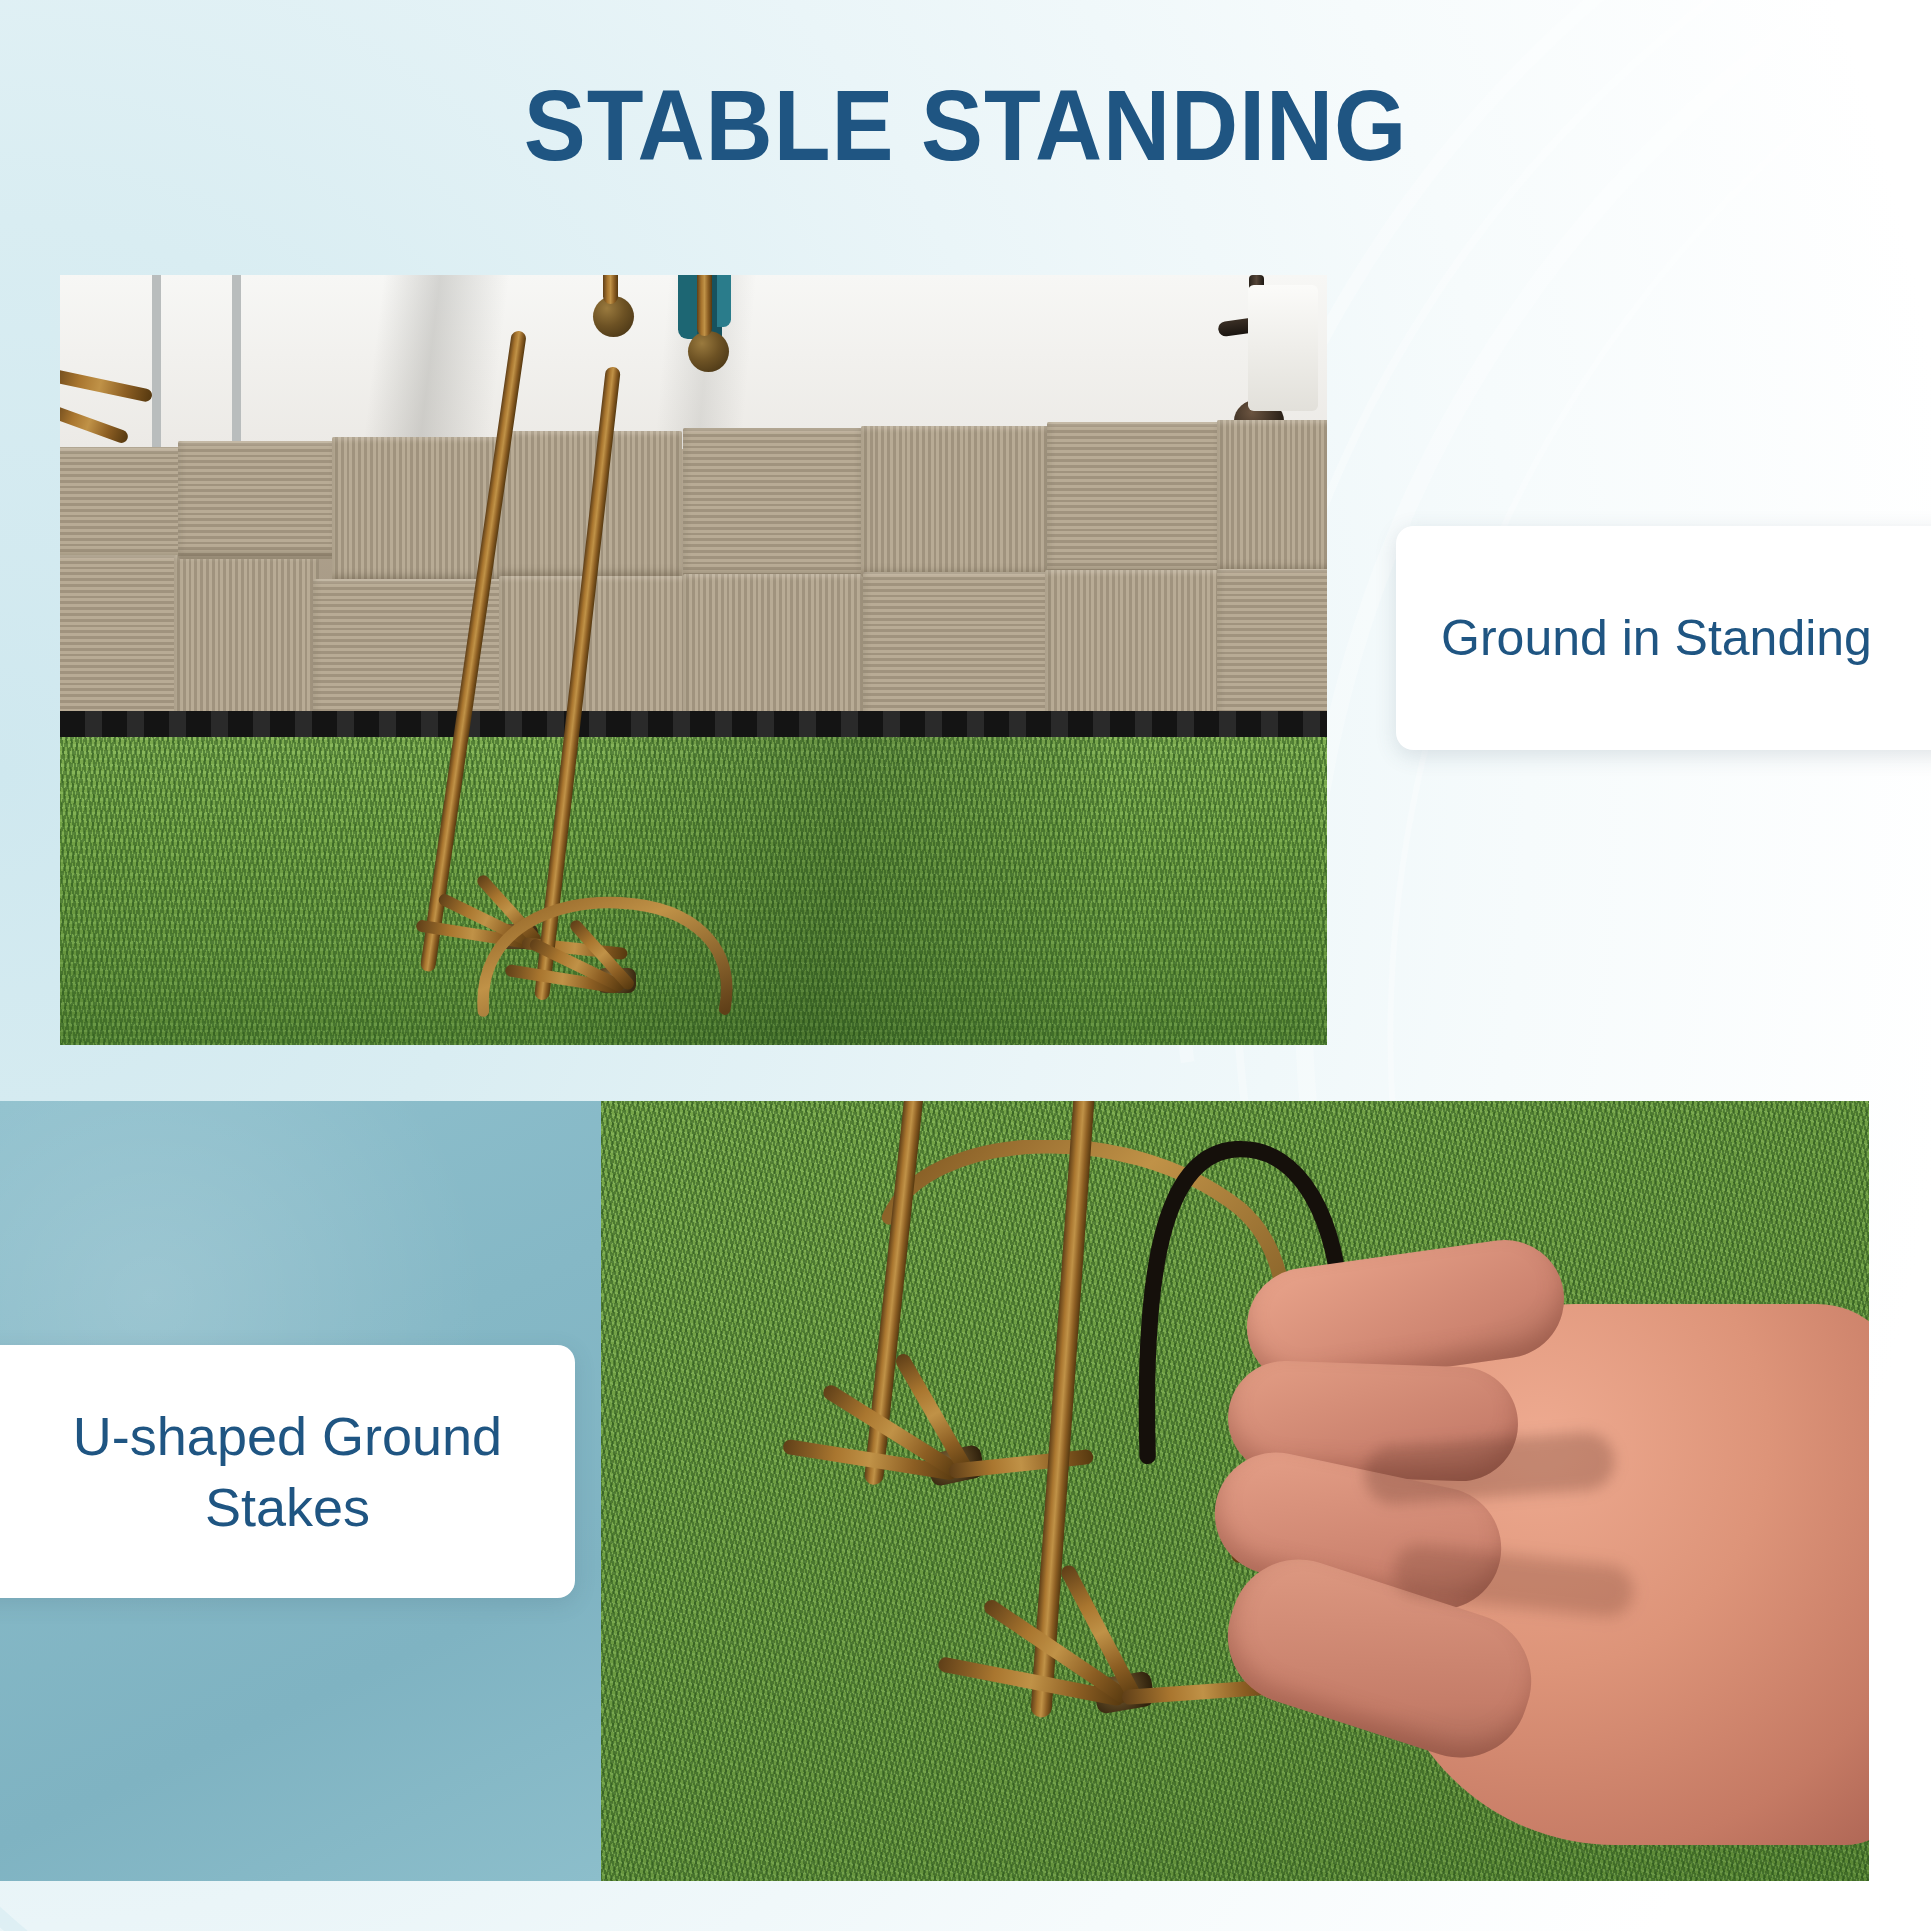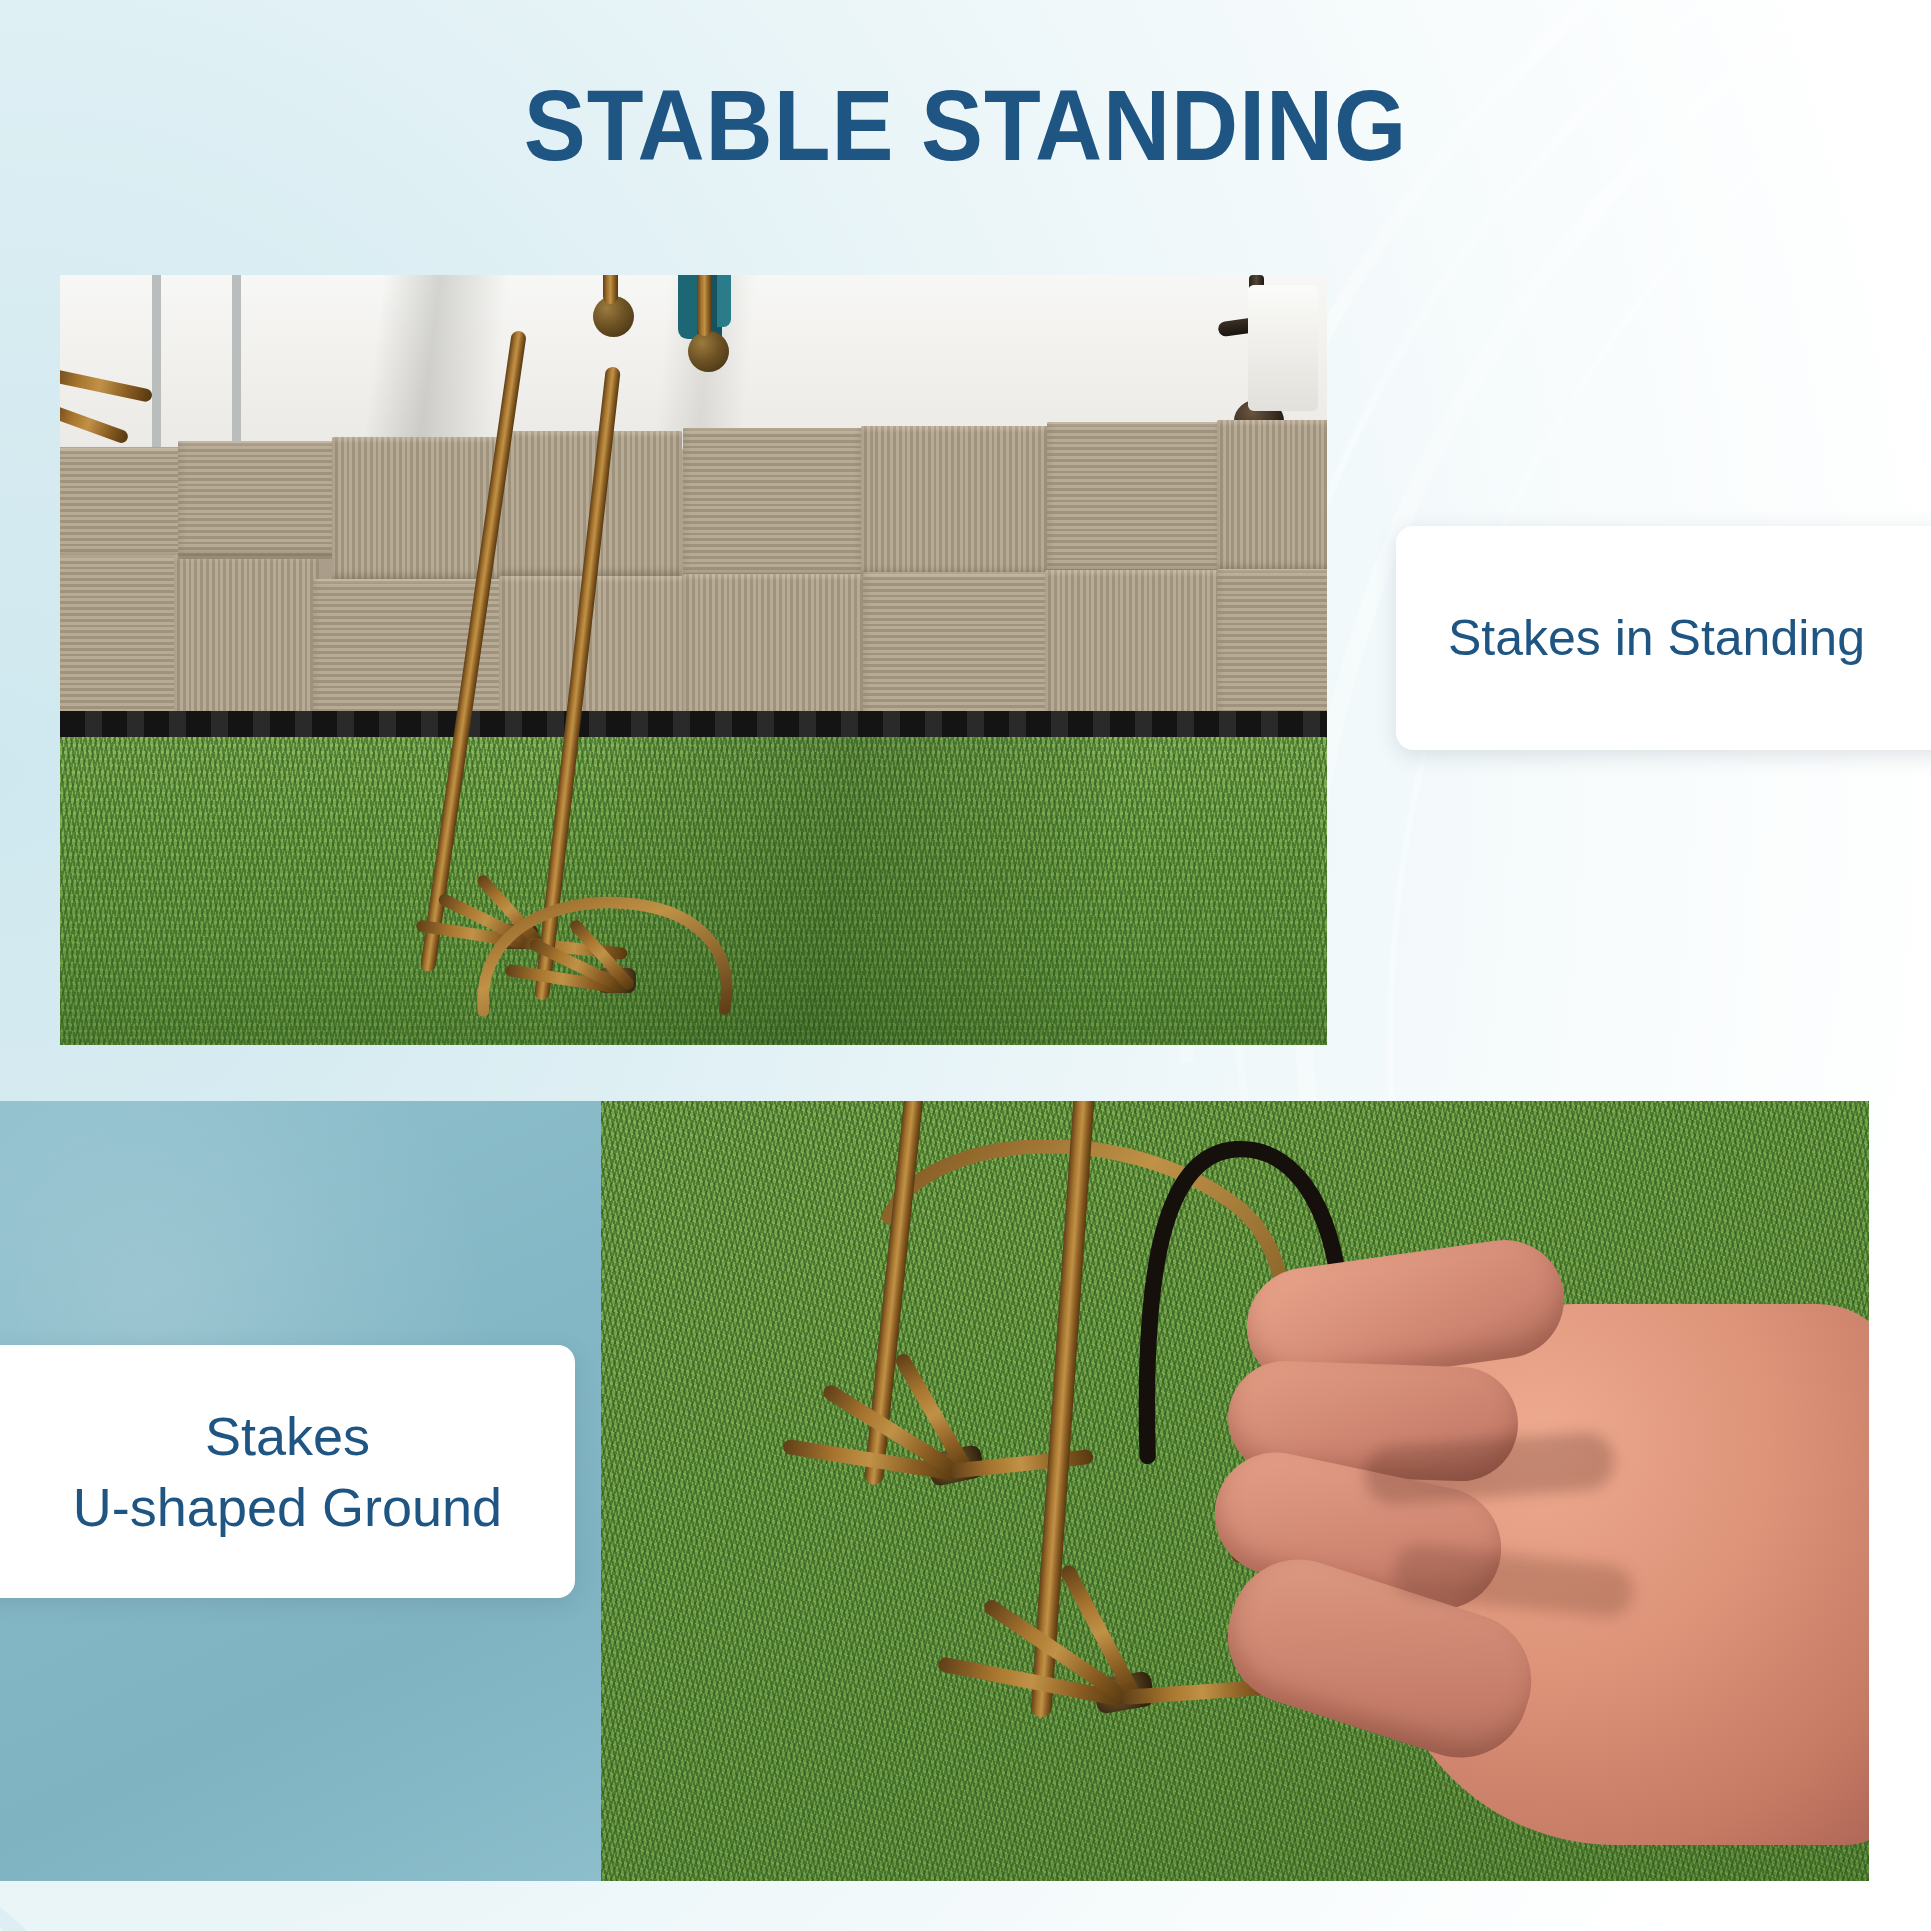--- a/index.html
+++ b/index.html
@@ -294,22 +294,22 @@
          background:linear-gradient(160deg,#e09c84,#c57d69 70%,#a56655);transform:rotate(18deg);
          box-shadow:inset 0 -13.5px 21px rgba(120,60,45,.35);"></div>
     <div style="position:absolute;left:97px;top:193px;width:251px;height:58px;border-radius:39px;
          background:rgba(90,45,35,.28);filter:blur(6.8px);transform:rotate(-4deg);"></div>
     <div style="position:absolute;left:126px;top:309px;width:241px;height:52px;border-radius:39px;
          background:rgba(90,45,35,.24);filter:blur(7.7px);transform:rotate(6deg);"></div>
   </div>
 </div>
 
 <div class="card" id="card-top">
-  <span>Stakes in Standing</span>
+  <span>Ground in Standing</span>
 </div>
 
 <div class="card" id="card-bottom">
   <div style="width:100%;">
+    <div>U-shaped Ground</div>
     <div>Stakes</div>
-    <div>U-shaped Ground</div>
   </div>
 </div>
 
 
 </body></html>

